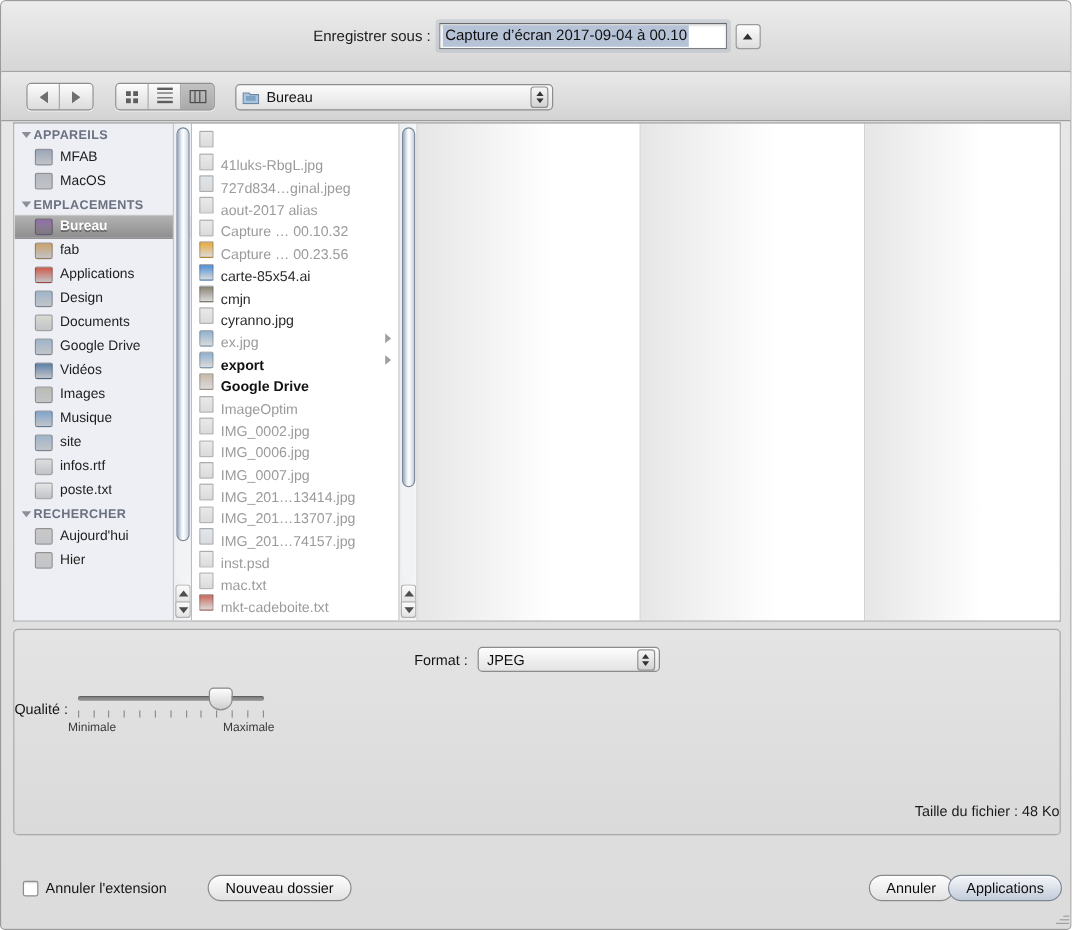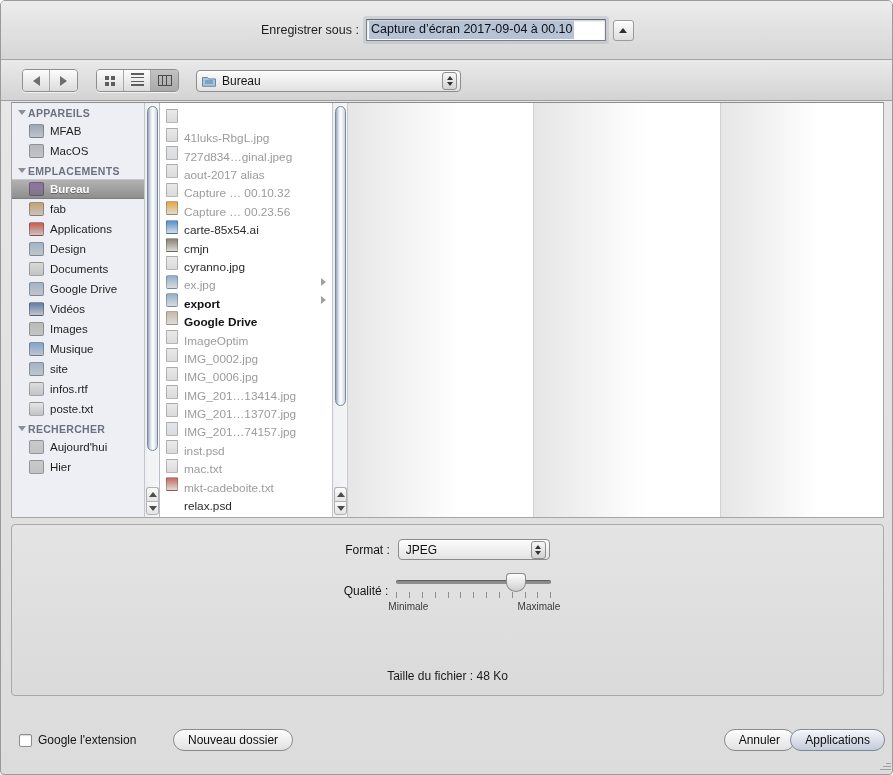--- a/index.html
+++ b/index.html
@@ -206,37 +206,37 @@
   #format-row .lbl{font-size:12px;color:#141414;margin-right:8px;}
   #format-popup{
     width:152px;height:21px;
     background:linear-gradient(#fdfdfd,#e3e3e3);
     border:1px solid #8b8b8b;border-radius:4px;
     display:flex;align-items:center;padding:0 3px 0 7px;
     box-shadow:0 1px 0 rgba(255,255,255,.8) inset;
   }
   #format-popup .val{flex:1;font-size:12px;color:#0f0f0f;}
 
-  #quality-row{position:absolute;left:0;top:49px;width:100%;justify-content:center;}
+  #quality-row{position:absolute;left:0;top:49px;width:100%;justify-content:flex-start;}
   #quality-row .lbl{font-size:12px;color:#141414;margin-right:8px;}
   #slider-wrap{position:relative;width:155px;height:34px;}
   #slider-track{position:absolute;left:0;top:6px;width:155px;height:4px;background:#8e8e8e;border-radius:2px;
                 box-shadow:inset 0 1px 1px rgba(0,0,0,.35);}
   #slider-thumb{
     position:absolute;top:-1px;width:20px;height:19px;
     background:linear-gradient(#fdfdfd,#cfcfcf);
     border:1px solid #8a8a8a;
     border-radius:4px 4px 50% 50%;
   }
   #slider-ticks{position:absolute;left:0;top:18px;width:155px;height:7px;display:flex;justify-content:space-between;}
   #slider-ticks i{width:1px;height:6px;background:#8f8f8f;display:block;}
   #slider-labels{position:absolute;left:-8px;top:27px;width:172px;display:flex;justify-content:space-between;font-size:10px;color:#3a3a3a;}
 
   #filesize{
-    position:absolute;left:0;bottom:12px;width:100%;text-align:center;
+    position:absolute;left:0;bottom:12px;width:100%;text-align:right;
     font-size:12px;color:#1b1b1b;
   }
 
   
   #bottombar{position:absolute;left:0;bottom:0;width:893px;height:74px;}
   #hide-ext{position:absolute;left:18px;top:33px;display:flex;align-items:center;}
   #hide-ext .box{width:13px;height:13px;background:#fff;border:1px solid #8d8d8d;border-radius:2px;
                  box-shadow:inset 0 1px 1px rgba(0,0,0,.15);margin-right:6px;}
   #hide-ext .lbl{font-size:12px;color:#141414;}
   .cap-btn{
@@ -464,20 +464,24 @@
           <div class="f-row dim">
             <span class="fico" style="background: linear-gradient(rgb(233, 233, 233), rgba(0, 0, 0, 0.14)); border: 1px solid rgba(0, 0, 0, 0.22); border-radius: 1px;"></span>
             <span class="fname">IMG_0002.jpg</span>
           </div>
           <div class="f-row dim">
             <span class="fico" style="background: linear-gradient(rgb(233, 233, 233), rgba(0, 0, 0, 0.14)); border: 1px solid rgba(0, 0, 0, 0.22); border-radius: 1px;"></span>
             <span class="fname">IMG_0006.jpg</span>
           </div>
           <div class="f-row dim">
             <span class="fico" style="background: linear-gradient(rgb(233, 233, 233), rgba(0, 0, 0, 0.14)); border: 1px solid rgba(0, 0, 0, 0.22); border-radius: 1px;"></span>
+            <span class="fname">IMG_0007.jpg</span>
+          </div>
+          <div class="f-row dim">
+            <span class="fico" style="background: linear-gradient(rgb(233, 233, 233), rgba(0, 0, 0, 0.14)); border: 1px solid rgba(0, 0, 0, 0.22); border-radius: 1px;"></span>
             <span class="fname">IMG_201…13414.jpg</span>
           </div>
           <div class="f-row dim">
             <span class="fico" style="background: linear-gradient(rgb(233, 233, 233), rgba(0, 0, 0, 0.14)); border: 1px solid rgba(0, 0, 0, 0.22); border-radius: 1px;"></span>
             <span class="fname">IMG_201…13707.jpg</span>
           </div>
           <div class="f-row dim">
             <span class="fico" style="background: linear-gradient(rgb(233, 233, 233), rgba(0, 0, 0, 0.14)); border: 1px solid rgba(0, 0, 0, 0.22); border-radius: 1px;"></span>
             <span class="fname">IMG_201…74157.jpg</span>
           </div>
@@ -556,21 +560,21 @@
         </div>
       </div>
     </div>
 
     <div id="filesize">Taille du fichier : 48 Ko</div>
   </div>
 
   <div id="bottombar">
     <div id="hide-ext">
       <span class="box"></span>
-      <span class="lbl">Google l'extension</span>
+      <span class="lbl">Annuler l'extension</span>
     </div>
     <div id="new-folder" class="cap-btn">Nouveau dossier</div>
     <div id="cancel-btn" class="cap-btn">Annuler</div>
     <div id="save-btn" class="cap-btn">Applications</div>
     <div id="resizer">
       <i style="bottom:1px;width:11px;"></i>
         <i style="bottom:4px;width:8px;"></i>
         <i style="bottom:7px;width:5px;"></i>
     </div>
   </div>

